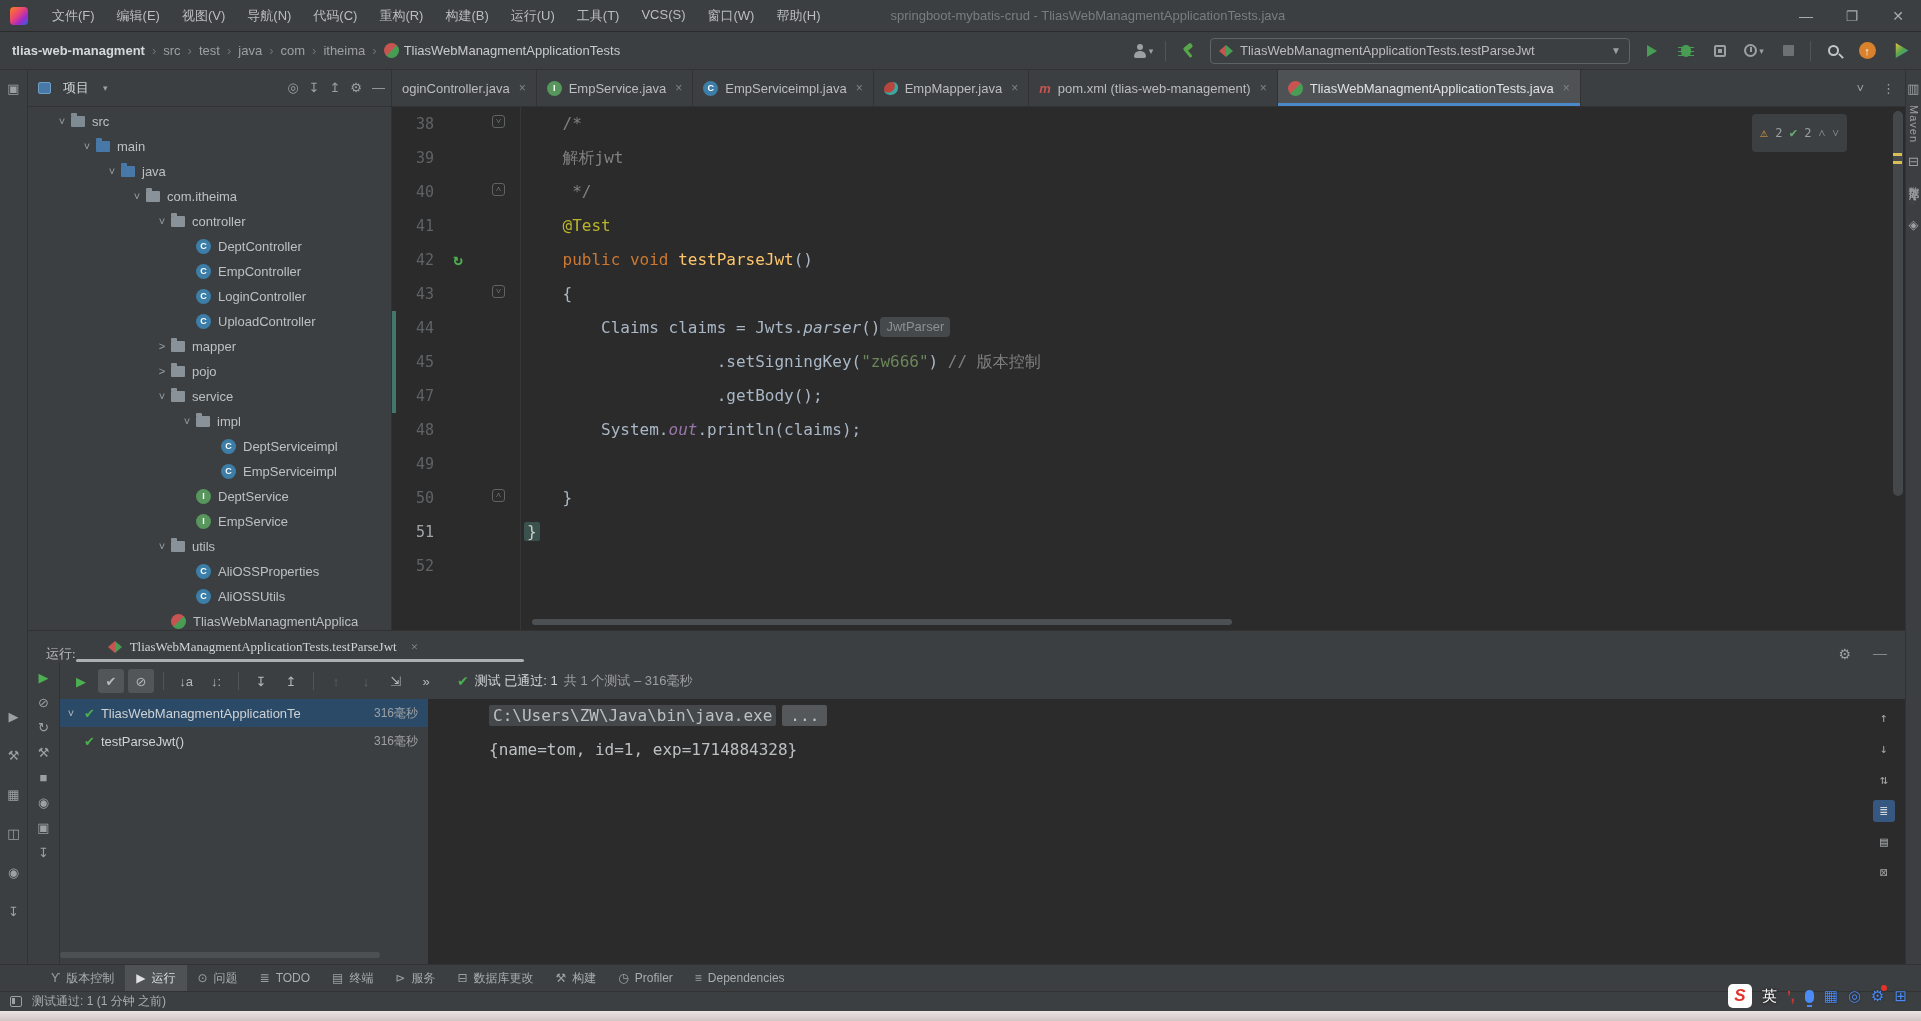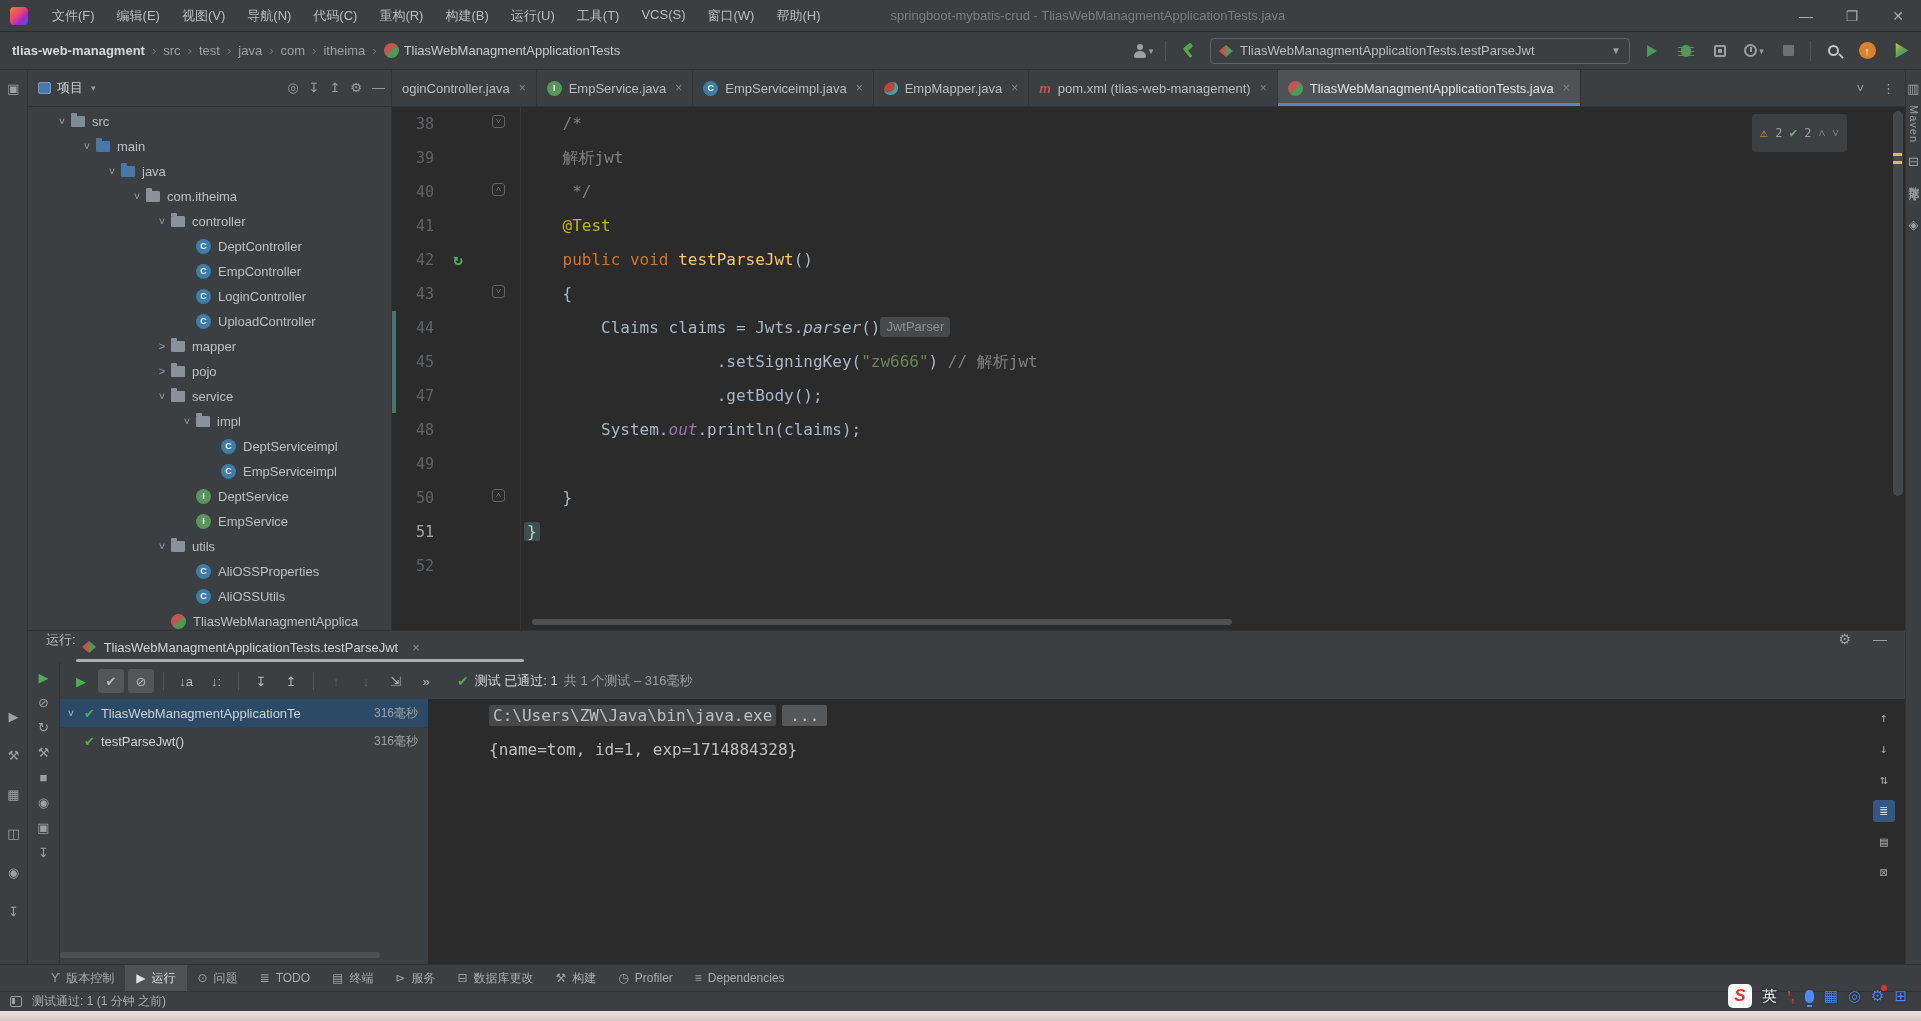--- a/index.html
+++ b/index.html
@@ -72,21 +72,21 @@
 .stripe-ic { color:#9da0a2; font-size:13px; line-height:1; margin-top:12px; }
 .stripe-bottom { position:absolute; top:628px; display:flex; flex-direction:column; gap:14px; align-items:center; }
 .vlabel { writing-mode:vertical-rl; color:#9da0a2; margin-top:10px; letter-spacing:1px; font-size:11px; }
 
 .center { flex:1 1 auto; display:flex; flex-direction:column; min-width:0; }
 .mainrow { height:560px; display:flex; min-height:0; }
 
 
 .project { width:364px; background:#3c3f41; border-right:1px solid #323232; display:flex; flex-direction:column; }
 .pj-header { height:37px; display:flex; align-items:center; padding:0 6px 0 10px; border-bottom:1px solid #323232; gap:6px; }
-.pj-title { color:#d0d3d5; display:flex; align-items:center; gap:6px; }
+.pj-title { color:#d0d3d5; display:flex; align-items:center; gap:12px; }
 .pj-win-ic { width:13px; height:12px; border:1.5px solid #6ea0c4; border-radius:2px; background:#4878a8; }
 .pj-head-right { margin-left:auto; display:flex; align-items:center; gap:10px; color:#9da0a2; font-size:13px; }
 .pj-tree { flex:1 1 auto; overflow:hidden; padding-top:2px; }
 .tree-row { height:25px; display:flex; align-items:center; white-space:nowrap; cursor:default; }
 .tr-chev { width:18px; flex:0 0 18px; text-align:center; color:#9da0a2; font-size:11px; }
 .tr-label { margin-left:7px; color:#bcc0c2; }
 
 
 .editor { flex:1 1 auto; display:flex; flex-direction:column; min-width:0; background:#2b2b2b; }
 .tabrow { height:37px; background:#3c3f41; border-bottom:1px solid #323232; display:flex; align-items:stretch; flex:0 0 37px; position:relative; }
@@ -111,21 +111,21 @@
   font-family:"Liberation Sans","DejaVu Sans",sans-serif; font-size:13px; line-height:20px; vertical-align:2px; }
 .inspections { position:absolute; top:7px; right:58px; display:flex; align-items:center; gap:7px; background:#3d4042; border-radius:4px; padding:2px 8px; font-size:12px; color:#9da0a2; }
 .insp-warn { color:#e8a33d; font-size:13px; }
 .insp-ok { color:#6aab73; font-size:13px; }
 .vscroll { position:absolute; right:2px; top:4px; width:10px; height:385px; background:#45484a; border-radius:5px; }
 .vmark { position:absolute; right:3px; width:9px; height:3px; background:#d6bf55; }
 .hscroll { position:absolute; left:140px; bottom:5px; width:700px; height:6px; background:#4d5052; border-radius:3px; }
 
 
 .runpanel { height:334px; background:#3c3f41; border-top:1px solid #323232; display:flex; flex-direction:column; flex:0 0 334px; }
-.run-header { height:32px; display:flex; align-items:flex-start; padding-left:18px; gap:0; position:relative; flex:0 0 32px; }
+.run-header { height:32px; display:flex; align-items:flex-end; padding-left:18px; gap:26px; position:relative; flex:0 0 32px;font-family:Liberation Serif, serif; }
 .run-label { color:#bbbdbf; }
 .run-tab { display:flex; align-items:center; gap:8px; color:#d0d3d5; height:100%; position:relative; padding:0 6px; }
 .run-tab .close { color:#8c9092; margin-left:6px; }
 .run-tab-underline { position:absolute; left:48px; bottom:1px; width:448px; height:3px; background:#aab0b3; border-radius:2px; }
 .run-header-right { margin-left:auto; margin-right:18px; display:flex; gap:22px; color:#9da0a2; font-size:14px; }
 .run-body { flex:1 1 auto; display:flex; min-height:0; position:relative; }
 .vtoolbar { width:32px; display:flex; flex-direction:column; align-items:center; gap:12px; padding-top:8px; border-right:1px solid #323232; flex:0 0 32px; }
 .vtb { color:#9da0a2; font-size:13px; line-height:1; cursor:pointer; }
 .vtb.green { color:#4caf50; }
 .run-main { flex:1 1 auto; display:flex; flex-direction:column; min-width:0; }
@@ -476,21 +476,21 @@
               <span class="code">    <span class="tk-d">{</span></span>
             </div>
             <div class="cl">
               <span class="vcs"></span>
               <span class="num">44</span>
               <span class="code">        <span class="tk-d">Claims claims = Jwts.</span><span class="tk-si">parser</span><span class="tk-d">()</span><span class="inlay">JwtParser</span></span>
             </div>
             <div class="cl">
               <span class="vcs"></span>
               <span class="num">45</span>
-              <span class="code">                    <span class="tk-d">.setSigningKey(</span><span class="tk-s">"zw666"</span><span class="tk-d">) </span><span class="tk-c">// 解析jwt</span></span>
+              <span class="code">                    <span class="tk-d">.setSigningKey(</span><span class="tk-s">"zw666"</span><span class="tk-d">) </span><span class="tk-c">// 版本控制</span></span>
             </div>
             <div class="cl">
               <span class="vcs"></span>
               <span class="num">47</span>
               <span class="code">                    <span class="tk-d">.getBody();</span></span>
             </div>
             <div class="cl">
               <span class="num">48</span>
               <span class="code">        <span class="tk-d">System.</span><span class="tk-f">out</span><span class="tk-d">.println(claims);</span></span>
             </div>

